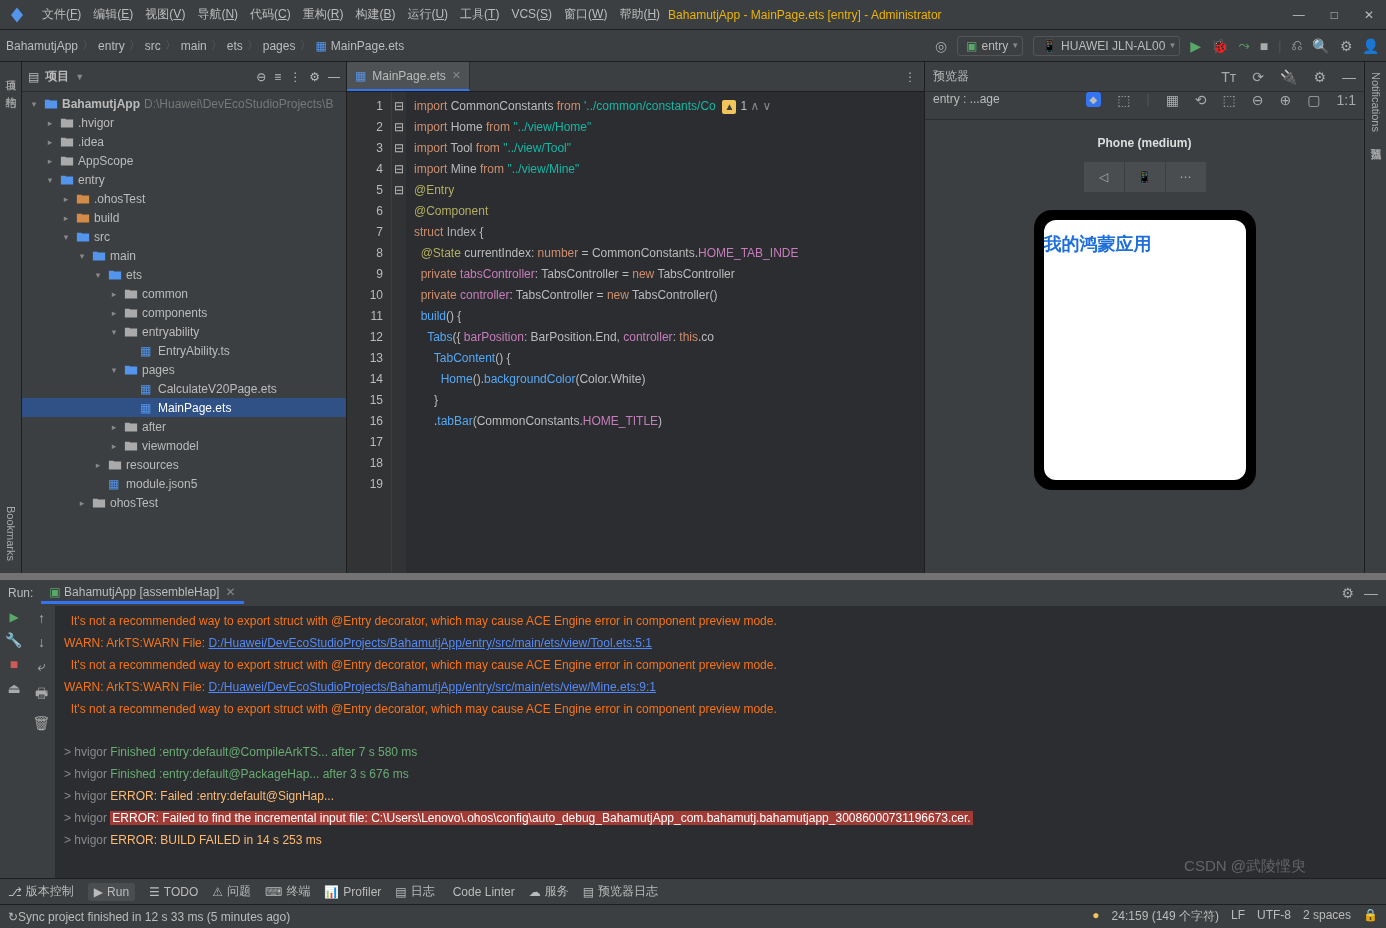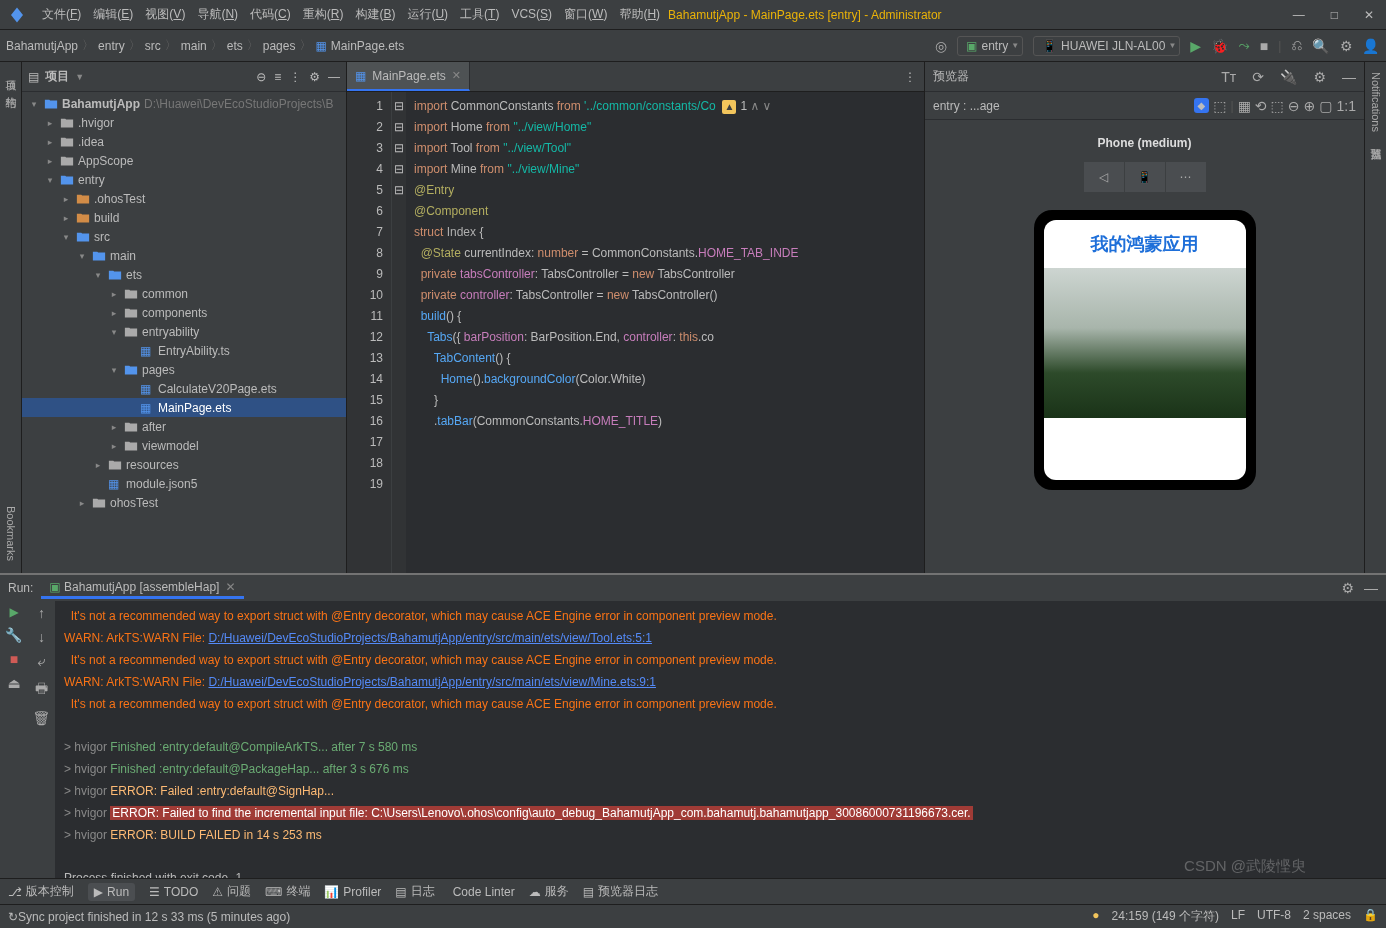--- a/index.html
+++ b/index.html
@@ -45,34 +45,34 @@
 .code{flex:1;padding:4px 0 0 8px;white-space:pre;overflow:hidden}
 .kw{color:#cf8e6d}
 .str{color:#14b8a6}
 .type{color:#afafaf}
 .fn{color:#56a8f5}
 .dec{color:#b3ae60}
 .ident{color:#c77dbb}
 .prop{color:#c77dbb}
 .previewer{width:440px;background:#3c3f41;border-left:1px solid #1e1e1e;display:flex;flex-direction:column}
 .prev-hdr{height:30px;display:flex;align-items:center;padding:0 8px;border-bottom:1px solid #2b2d30}
-.prev-tb{height:28px;display:flex;align-items:center;padding:0 8px;gap:4px;border-bottom:1px solid #2b2d30}
+.prev-tb{height:28px;display:flex;align-items:flex-start;padding:0 8px;gap:16px;border-bottom:1px solid #2b2d30}
 .prev-tb .sp{flex:1}
 .badge{background:#3574f0;border-radius:3px;padding:2px 4px;font-size:10px}
 .prev-body{flex:1;background:#3c3f41;display:flex;flex-direction:column;align-items:center;padding:10px}
 .phone-label{color:#ddd;font-weight:bold;margin:6px 0 12px}
 .phone-ctrl{display:flex;gap:1px;margin-bottom:18px}
 .pcbtn{width:40px;height:30px;background:#4a4d50;display:flex;align-items:center;justify-content:center;color:#aaa}
 .phone{width:222px;height:280px;background:#000;border-radius:18px;padding:10px;position:relative;overflow:hidden}
-.screen{width:100%;height:100%;background:#fff;border-radius:12px;overflow:hidden;display:flex;flex-direction:column}
+.screen{width:100%;height:100%;background:#fff;border-radius:12px;overflow:hidden;display:flex;}
 .app-title{text-align:center;color:#1e6fd9;font-size:18px;font-weight:bold;padding:12px 0}
 .app-img{height:150px;background:linear-gradient(#cdd5d1 0%,#a8b5ab 40%,#2d4a2a 70%,#1a3318 100%);position:relative}
 .app-row{display:flex;padding:8px 10px;font-size:11px;color:#333}
 .app-row .lbl{flex:1}
-.run-panel{height:305px;background:#2b2d30;border-top:2px solid #737373;display:flex;flex-direction:column}
+.run-panel{height:305px;background:#2b2d30;border-top:7px solid #737373;display:flex;flex-direction:column}
 .run-hdr{height:26px;background:#3c3f41;display:flex;align-items:center;padding:0 8px;gap:8px}
 .run-tab{padding:2px 8px;border-bottom:3px solid #3574f0}
 .run-body{flex:1;display:flex;min-height:0}
 .run-left{width:28px;background:#3c3f41;display:flex;flex-direction:column;align-items:center;padding:4px 0;gap:8px}
 .run-left2{width:28px;background:#3c3f41;display:flex;flex-direction:column;align-items:center;padding:4px 0;gap:8px;border-right:1px solid #2b2d30}
 .console{flex:1;font-family:Consolas,monospace;font-size:13px;line-height:21px;padding:4px 8px;overflow:hidden;white-space:pre}
 .warn{color:#f97316}
 .link{color:#548af7;text-decoration:underline}
 .err{color:#fdba74}
 .errhl{color:#fff;background:#a03b36;padding:0 2px}

